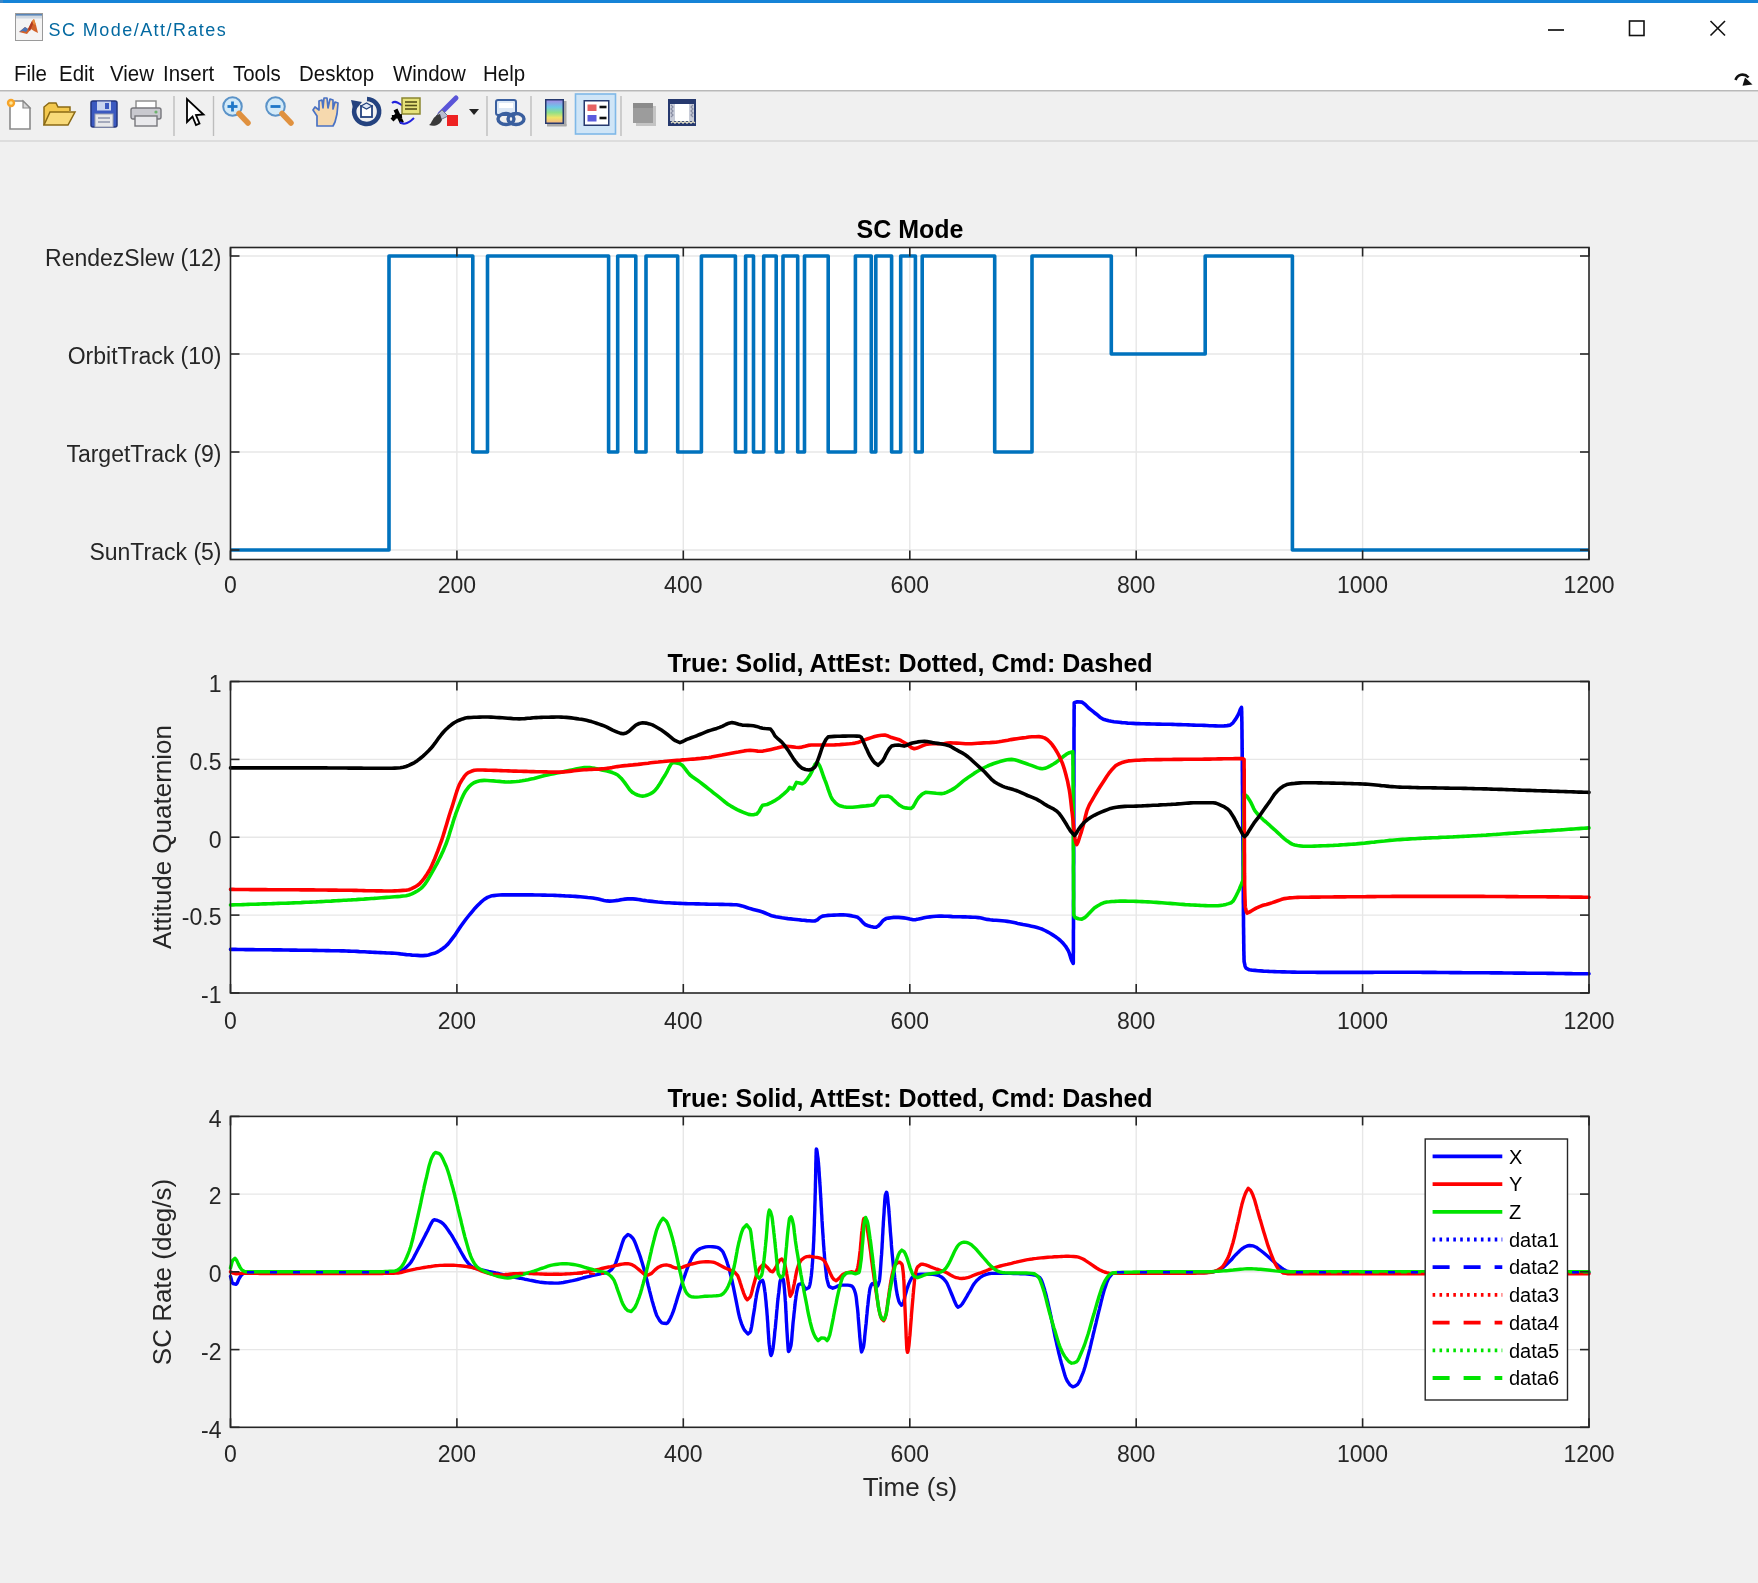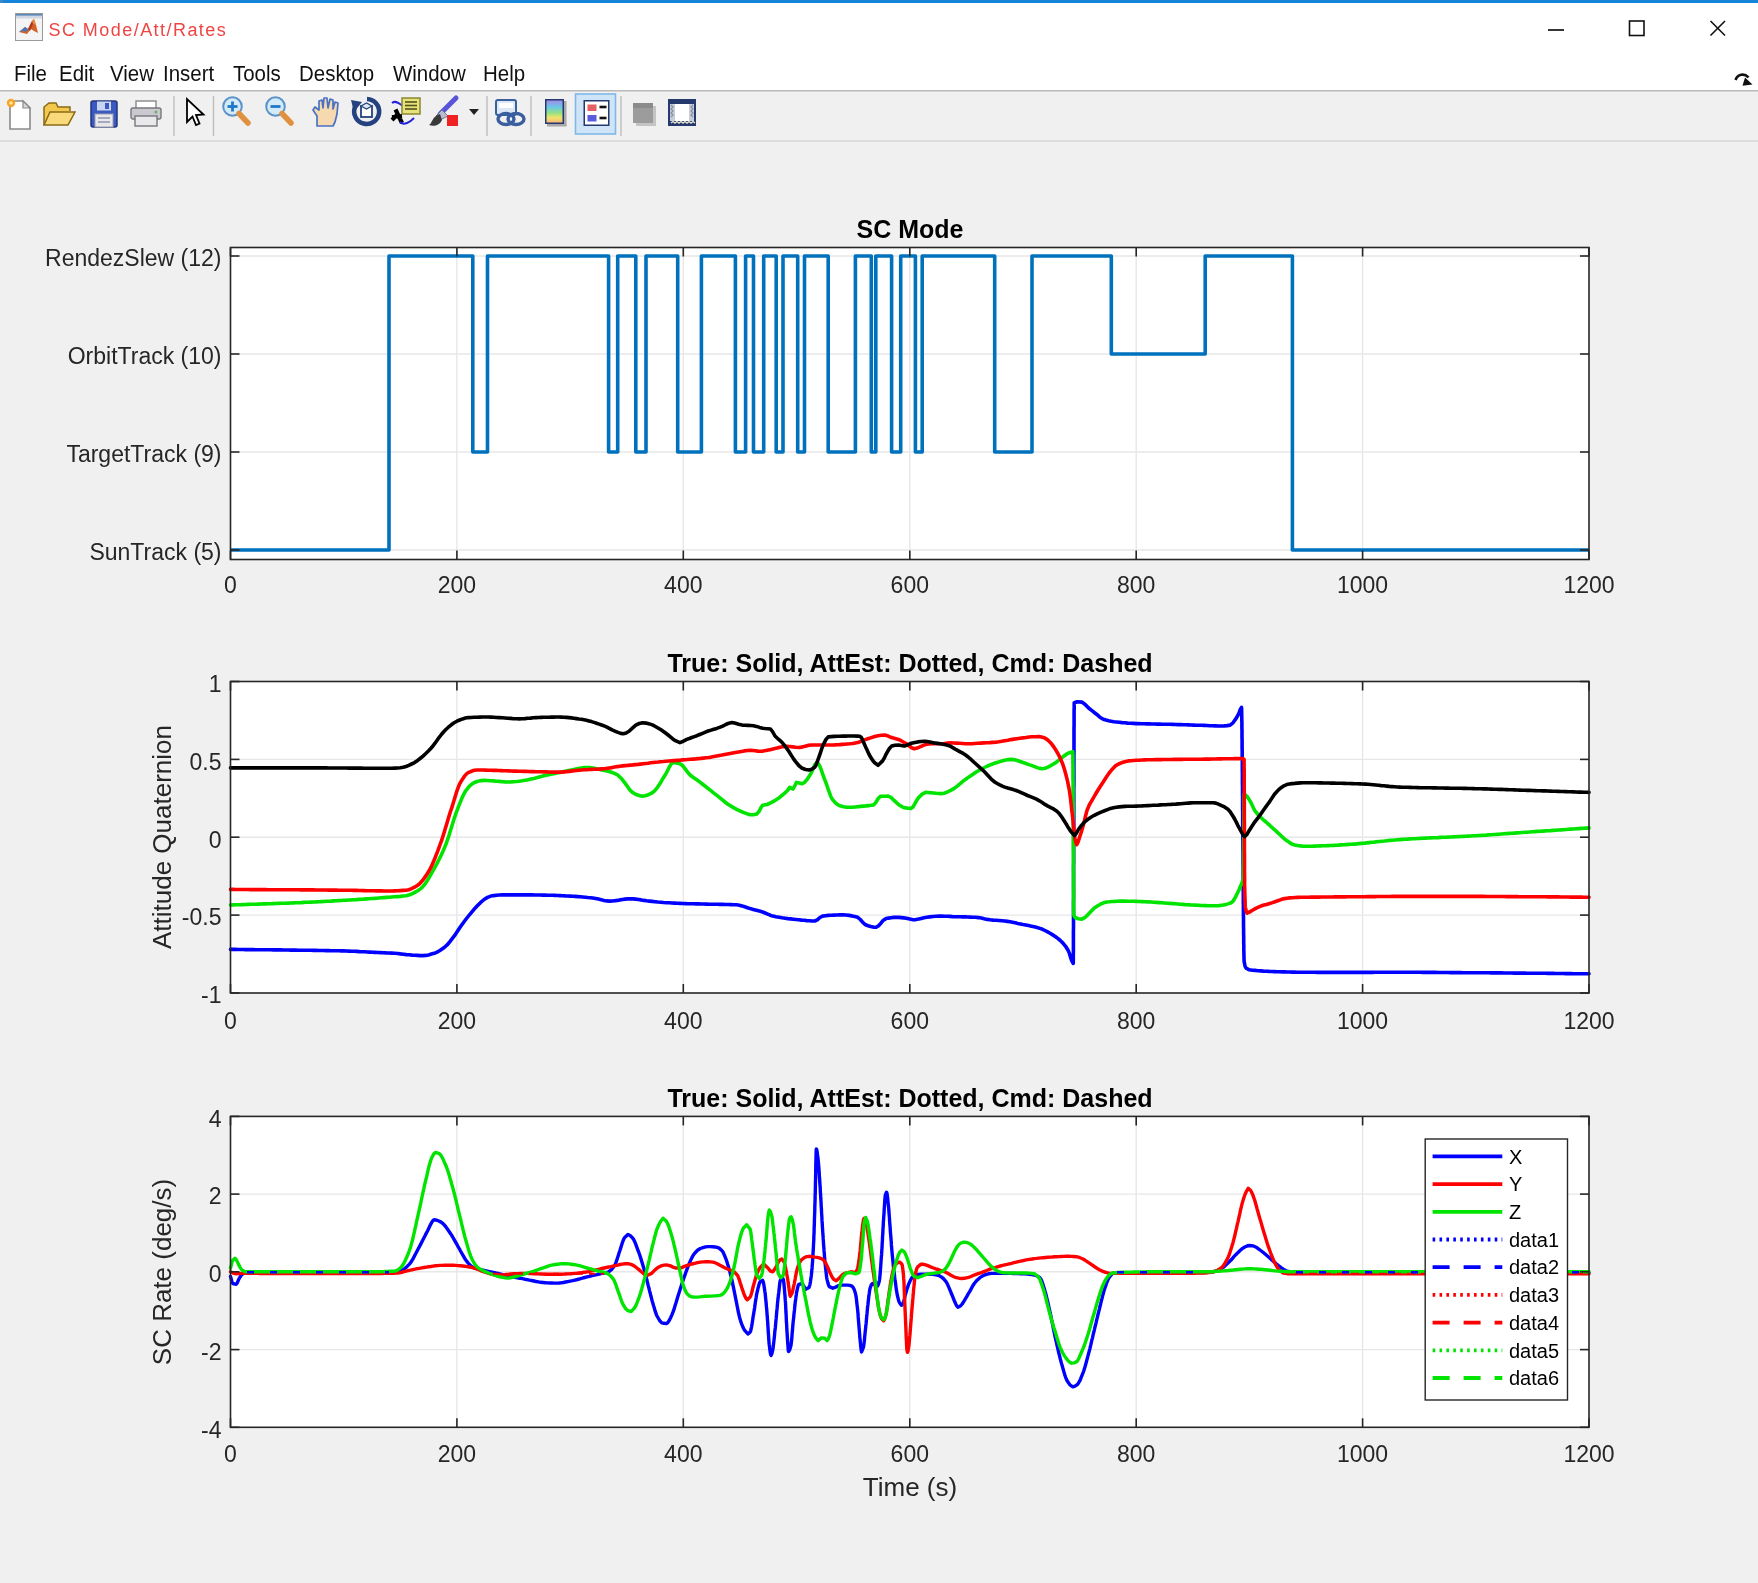--- a/index.html
+++ b/index.html
@@ -2,21 +2,21 @@
 <html><head><meta charset="utf-8"><title>SC Mode/Att/Rates</title>
 <style>
 html,body{margin:0;padding:0;background:#ffffff;}
 *{box-sizing:border-box;}
 #win{position:relative;width:1758px;height:1583px;background:#f0f0f0;overflow:hidden;
   font-family:"Liberation Sans",sans-serif;}
 #topline{position:absolute;left:0;top:0;width:1758px;height:3px;background:#1583d7;}
 #leftline{position:absolute;left:0;top:0;width:2.5px;height:1583px;background:#3c87c8;}
 #titlebar{position:absolute;left:0;top:3px;width:1758px;height:49px;background:#ffffff;}
 #titlebar .ico{position:absolute;left:15px;top:10px;}
-#titlebar .txt{position:absolute;left:48.5px;top:17px;font-size:18px;letter-spacing:1.45px;color:#ef4444;}
+#titlebar .txt{position:absolute;left:48.5px;top:17px;font-size:18px;letter-spacing:1.45px;color:#0369a1;}
 #menubar{position:absolute;left:0;top:52px;width:1758px;height:38px;background:#ffffff;font-size:22px;color:#111;}
 #toolbar{position:absolute;left:0;top:90px;width:1758px;height:52px;}
 #figarea{position:absolute;left:0;top:142px;width:1758px;height:1441px;}
 </style></head>
 <body>
 <div id="win">
 <div id="topline"></div>
 <div id="leftline"></div>
 <div id="titlebar">
       <span class="ico"><svg width="28" height="28" viewBox="0 0 28 28">

